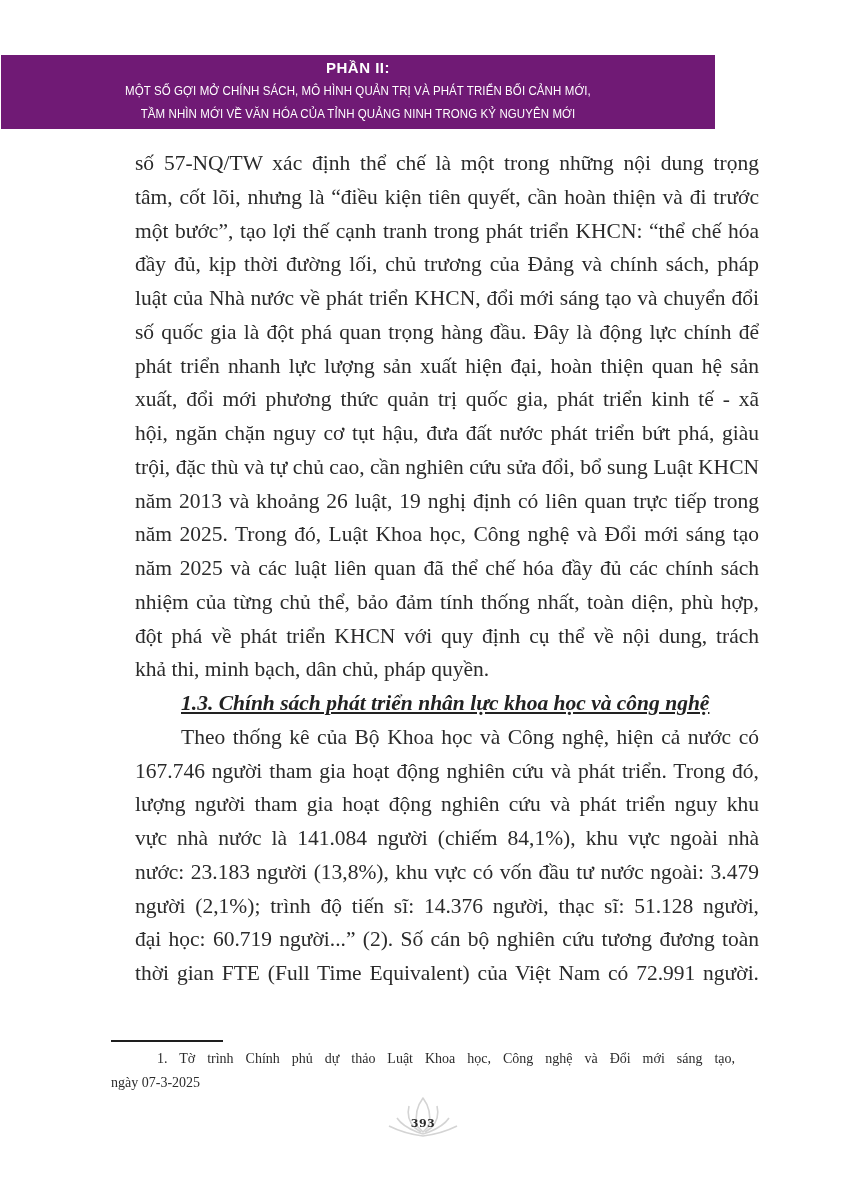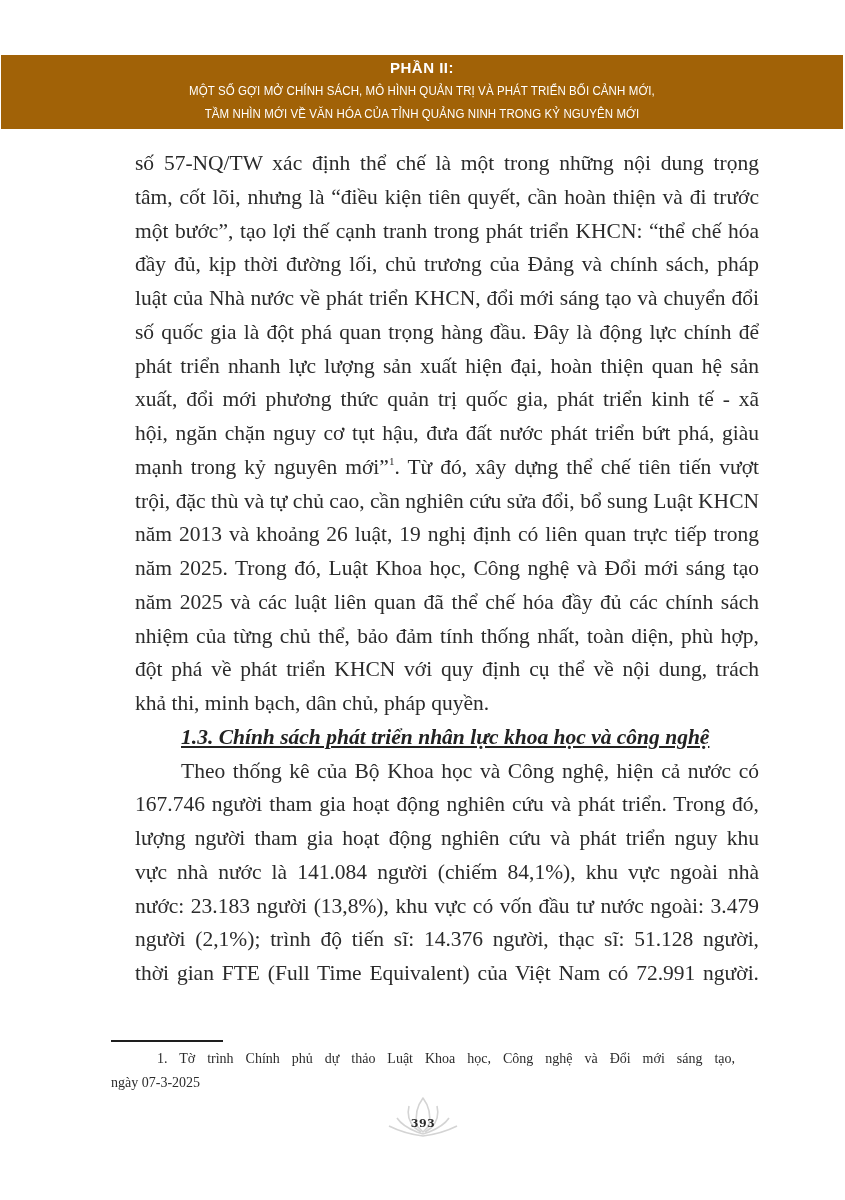--- a/index.html
+++ b/index.html
@@ -12,23 +12,23 @@
       height: 1200px;
       position: relative;
       overflow: hidden;
       font-family: "DejaVu Serif", "Liberation Serif", serif;
       color: #2b2b2b;
     }
     .header-band {
       position: absolute;
       left: 1px;
       top: 55px;
-      width: 842px;
+      width: 714px;
       height: 74px;
-      background: #a16207;
+      background: #701a75;
       color: #ffffff;
       text-align: center;
       font-family: "Liberation Sans", "DejaVu Sans", sans-serif;
     }
     .header-part {
       position: absolute;
       left: 0; right: 0;
       top: 4px;
       font-size: 15px;
       font-weight: bold;
@@ -154,39 +154,39 @@
   <div>
     <span class="line">số 57-NQ/TW xác định thể chế là một trong những nội dung trọng</span>
     <span class="line">tâm, cốt lõi, nhưng là “điều kiện tiên quyết, cần hoàn thiện và đi trước</span>
     <span class="line">một bước”, tạo lợi thế cạnh tranh trong phát triển KHCN: “thể chế hóa</span>
     <span class="line">đầy đủ, kịp thời đường lối, chủ trương của Đảng và chính sách, pháp</span>
     <span class="line">luật của Nhà nước về phát triển KHCN, đổi mới sáng tạo và chuyển đổi</span>
     <span class="line">số quốc gia là đột phá quan trọng hàng đầu. Đây là động lực chính để</span>
     <span class="line">phát triển nhanh lực lượng sản xuất hiện đại, hoàn thiện quan hệ sản</span>
     <span class="line">xuất, đổi mới phương thức quản trị quốc gia, phát triển kinh tế - xã</span>
     <span class="line">hội, ngăn chặn nguy cơ tụt hậu, đưa đất nước phát triển bứt phá, giàu</span>
-    <span class="line"><span>mạnh trong kỷ nguyên mới”</span><sup class="fnref">1</sup><span>. Từ đó, xây dựng thể chế tiên tiến vượt</span></span>
     <span class="line">trội, đặc thù và tự chủ cao, cần nghiên cứu sửa đổi, bổ sung Luật KHCN</span>
     <span class="line">năm 2013 và khoảng 26 luật, 19 nghị định có liên quan trực tiếp trong</span>
     <span class="line">năm 2025. Trong đó, Luật Khoa học, Công nghệ và Đổi mới sáng tạo</span>
     <span class="line">năm 2025 và các luật liên quan đã thể chế hóa đầy đủ các chính sách</span>
     <span class="line">nhiệm của từng chủ thể, bảo đảm tính thống nhất, toàn diện, phù hợp,</span>
     <span class="line">đột phá về phát triển KHCN với quy định cụ thể về nội dung, trách</span>
     <span class="line last">khả thi, minh bạch, dân chủ, pháp quyền.</span>
   </div>
 
   <span class="line ind last section-heading">1.3. Chính sách phát triển nhân lực khoa học và công nghệ</span>
 
   <div>
     <span class="line ind">Theo thống kê của Bộ Khoa học và Công nghệ, hiện cả nước có</span>
     <span class="line">167.746 người tham gia hoạt động nghiên cứu và phát triển. Trong đó,</span>
     <span class="line">lượng người tham gia hoạt động nghiên cứu và phát triển nguy khu</span>
     <span class="line">vực nhà nước là 141.084 người (chiếm 84,1%), khu vực ngoài nhà</span>
     <span class="line">nước: 23.183 người (13,8%), khu vực có vốn đầu tư nước ngoài: 3.479</span>
     <span class="line">người (2,1%); trình độ tiến sĩ: 14.376 người, thạc sĩ: 51.128 người,</span>
+    <span class="line">đại học: 60.719 người...” (2). Số cán bộ nghiên cứu tương đương toàn</span>
     <span class="line">thời gian FTE (Full Time Equivalent) của Việt Nam có 72.991 người.</span>
   </div>
 </div>
 
 <div class="footnote-rule"></div>
 <div class="footnote">
   <span class="fline first">1. Tờ trình Chính phủ dự thảo Luật Khoa học, Công nghệ  và Đổi mới sáng tạo,</span>
   <span class="fline">ngày 07-3-2025</span>
 </div>
 

